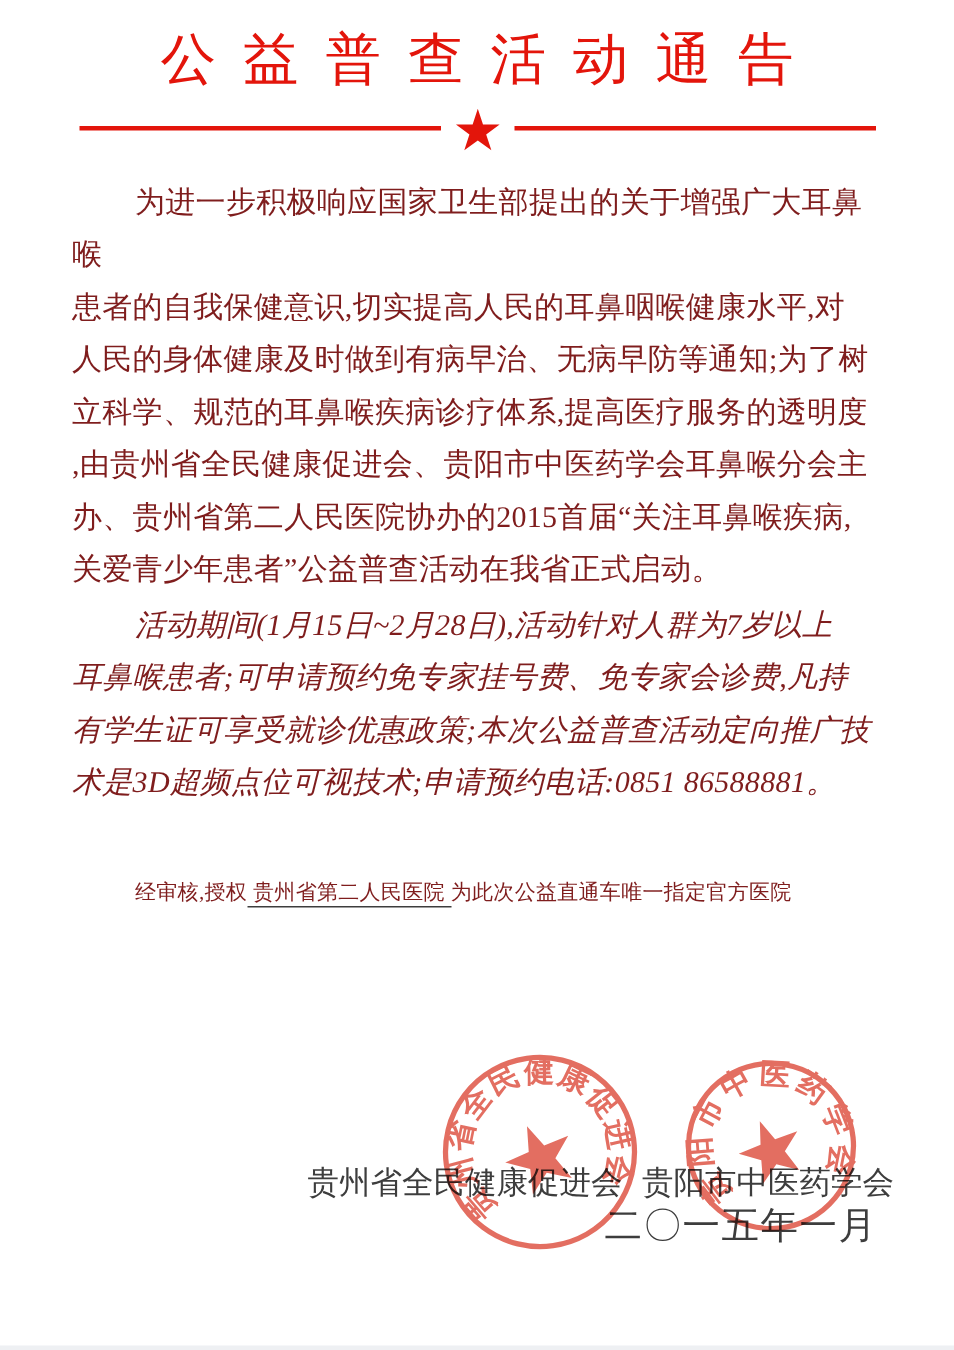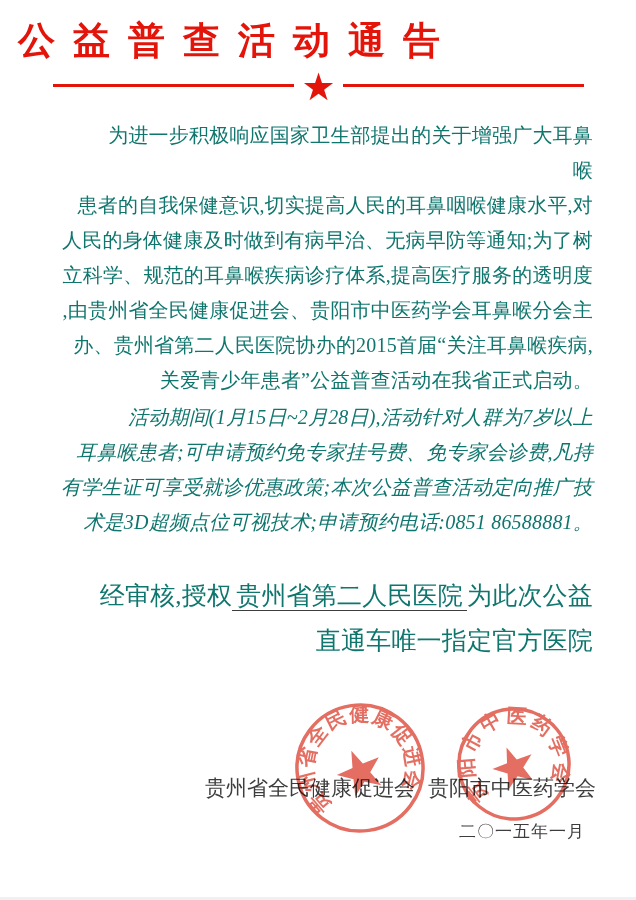--- a/index.html
+++ b/index.html
@@ -18,24 +18,24 @@
     text-align: center;
     color: #e3150b;
     font-size: 29px;
     font-weight: bold;
     line-height: 36px;
     letter-spacing: 1px;
     white-space: nowrap;
   }
   .title-line2 {
     margin-top: 18px;
-    text-align: left;
+    text-align: center;
     color: #e3150b;
     font-size: 37px;
-    font-weight: bold;
+    font-weight: normal;
     line-height: 46px;
     letter-spacing: 18px;
     text-indent: 18px;
     white-space: nowrap;
   }
   .divider {
     display: flex;
     align-items: center;
     margin: 4px 52px 0 53px;
     height: 34px;
@@ -49,58 +49,57 @@
     color: #e3150b;
     font-size: 38px;
     line-height: 34px;
     margin: 0 7px;
     transform: translateY(2px);
     font-family: "DejaVu Sans", sans-serif;
   }
   .body-text {
     margin: 16px 46px 0 48px;
     width: 545px;
-    color: #0f766e;
+    color: #7f1d1d;
     font-size: 20px;
     letter-spacing: 0.2px;
-    text-align: right;
   }
   .para {
     white-space: pre-line;
     text-indent: 42px;
     line-height: 35px;
     margin: 0;
   }
   .para + .para { margin-top: 2px; font-style: italic; }
   .para-auth {
     margin-top: 33px;
     text-indent: 42px;
     line-height: 45px;
-    font-size: 25px;
+    font-size: 14px;
   }
   .hospital-underline {
     border-bottom: 1.5px solid #3d3d3d;
     padding: 0 4px 1px 4px;
   }
   .sig-row {
     position: absolute;
     left: 205px;
     top: 774px;
     display: flex;
     gap: 13px;
     color: #3d3d3d;
     font-size: 21px;
     white-space: nowrap;
   }
   .date-row {
     position: absolute;
     right: 51px;
-    top: 820px;
+    top: 800px;
     color: #3d3d3d;
-    font-size: 17px;
+    font-size: 25px;
     letter-spacing: 1px;
     white-space: nowrap;
   }
   .stamp {
     position: absolute;
     mix-blend-mode: multiply;
     pointer-events: none;
   }
   .stamp-left  { left: 292px; top: 700px; width: 136px; height: 136px; transform: rotate(-8deg); }
   .stamp-right { left: 454px; top: 704px; width: 120px; height: 120px; transform: rotate(-6deg); }

